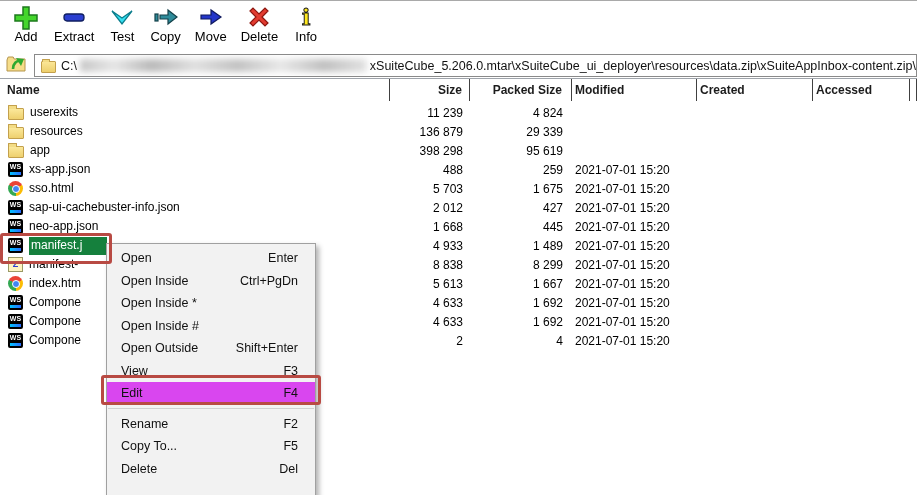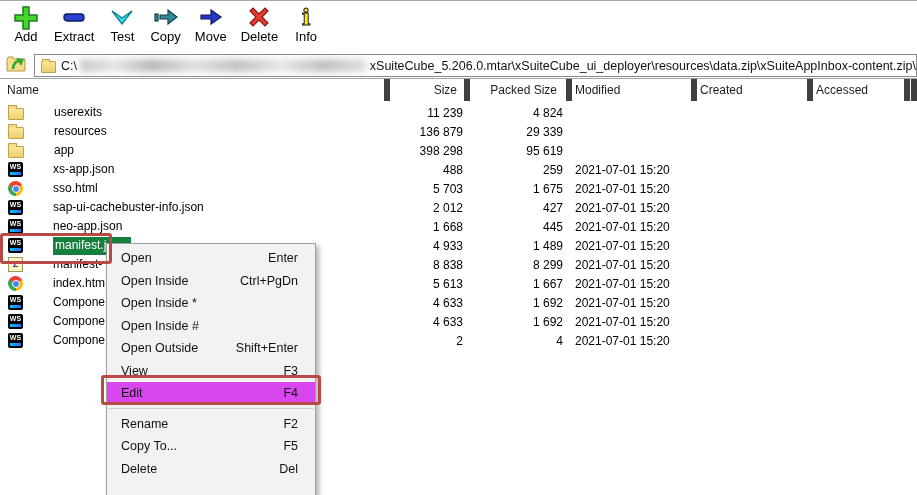--- a/index.html
+++ b/index.html
@@ -26,32 +26,32 @@
   .mini-folder::before { content:""; position:absolute; top:-3px; left:0; width:6px; height:2px; background:#f3dc85; border:1px solid #c3a04c; border-bottom:none; border-radius:1px 1px 0 0; }
   .blur-chunk {
     height:13px; flex:1 1 auto; min-width:60px; max-width:342px; margin:0 3px;
     background:linear-gradient(90deg,#c7c7c7,#e6e6e6 12%,#b9b9b9 25%,#e0e0e0 40%,#c2c2c2 55%,#e8e8e8 70%,#c0c0c0 85%,#e2e2e2);
     filter:blur(3px); border-radius:2px;
   }
   
   .list { position:absolute; top:77px; left:0; right:0; bottom:0; border-top:1px solid #9fa4ab; background:#fff; }
   .hdr, .row { display:grid; grid-template-columns:390px 80px 102px 125px 116px 97px 1fr; font-size:12px; }
   .hdr { height:22px; color:#1c1c1c; }
-  .hdr > div { border-right:6px solid #404040; height:100%; display:flex; align-items:center; box-sizing:border-box; }
+  .hdr > div { border-right:1px solid #404040; height:100%; display:flex; align-items:center; box-sizing:border-box;font-weight:bold; }
   .h-name { padding-left:7px; }
   .h-size, .h-packed { justify-content:flex-end; }
   .h-size { padding-right:7px; } .h-packed { padding-right:9px; }
   .h-mod, .h-created, .h-accessed { padding-left:3px; }
   .rows { padding-top:2px; }
   .row { height:19px; align-items:center; color:#000; }
   .c-name { display:flex; align-items:center; padding-left:8px; gap:6px; overflow:hidden; white-space:nowrap; }
   .c-num { text-align:right; padding-right:7px; }
   .c-packed { text-align:right; padding-right:9px; }
   .c-mod { padding-left:3px; white-space:nowrap; }
-  .fname { line-height:15px;margin-left:24px; }
+  .fname { line-height:15px; }
   .row.sel .fname { background:#15803d; color:#fff; padding:1px 25px 2px 2px; }
   
   .ic { width:15px; height:15px; position:relative; flex:0 0 auto; box-sizing:border-box; }
   .ic-folder { width:16px; height:12px; margin-top:3px; background:linear-gradient(#fbe89a,#eed06e); border:1px solid #c3a04c; border-radius:1px; }
   .ic-folder::before { content:""; position:absolute; top:-4px; left:-1px; width:7px; height:3px; background:#f3dc85; border:1px solid #c3a04c; border-bottom:none; border-radius:1px 1px 0 0; }
   .ic-webstorm { background:#000; border-radius:2px; }
   .ic-webstorm::before { content:"WS"; position:absolute; top:1px; left:0; right:0; text-align:center; font-size:7px; font-weight:bold; color:#fff; }
   .ic-webstorm::after { content:""; position:absolute; left:2px; right:2px; bottom:2px; height:3px; background:linear-gradient(90deg,#00c4ff,#2a6bff); }
   .ic-chrome { border-radius:50%; background:conic-gradient(from 300deg,#ea4335 0 120deg,#fbbc05 0 240deg,#34a853 0 360deg); }
   .ic-chrome::after { content:""; position:absolute; left:3.5px; top:3.5px; width:8px; height:8px; border-radius:50%; background:#4285f4; border:1.5px solid #fff; box-sizing:border-box; }

